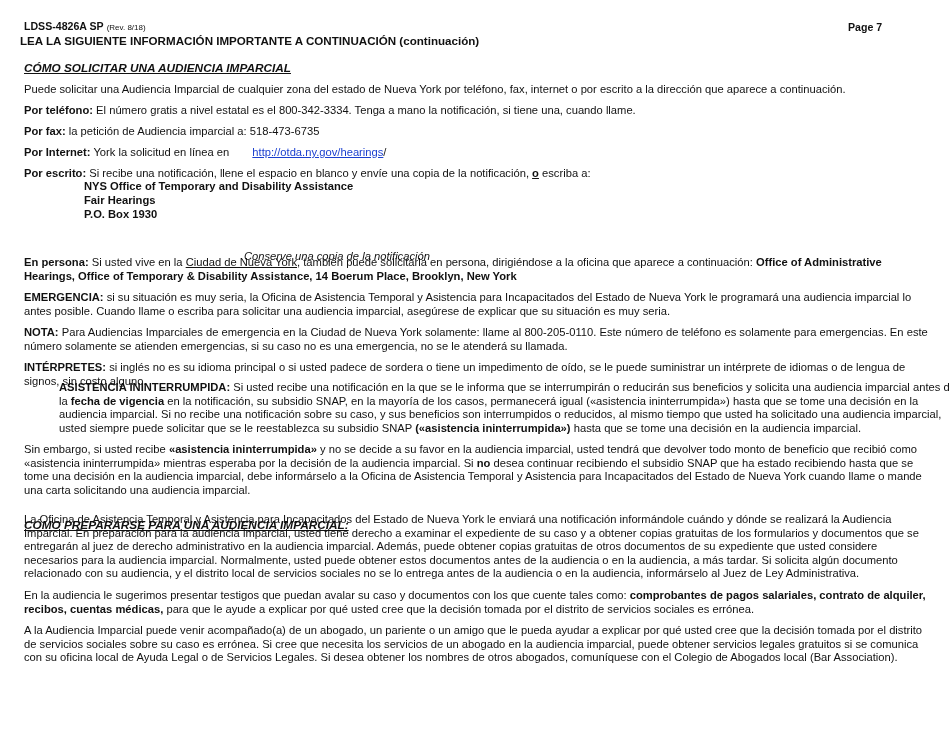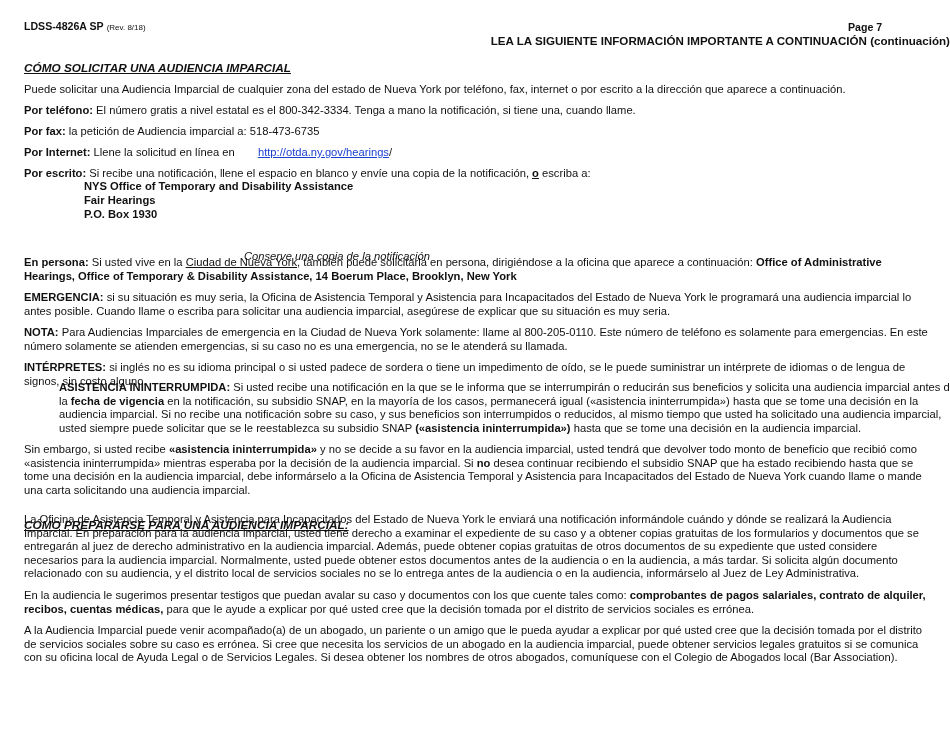--- a/index.html
+++ b/index.html
@@ -4,21 +4,21 @@
 <style>
   html, body { margin:0; padding:0; background:#ffffff; }
   body { width:950px; height:733px; position:relative; overflow:hidden;
          font-family:"Liberation Sans", sans-serif; color:#111; font-size:11.2px; line-height:13.6px; }
   .abs { position:absolute; }
   .b { font-weight:bold; }
   .u { text-decoration:underline; }
   .form-id { left:24px; top:20px; font-size:10.6px; }
   .form-id .rev { font-size:8px; font-weight:normal; }
   .page-num { left:848px; top:21px; font-size:10.6px; font-weight:bold;text-align:right; }
-  .doc-title { left:0; width:950px; text-align:right; top:34px; font-size:11.6px; font-weight:bold; padding-left:20px; box-sizing:border-box;}
+  .doc-title { left:0; width:950px; text-align:left; top:34px; font-size:11.6px; font-weight:bold; padding-left:20px; box-sizing:border-box;}
   .sec-head { font-weight:bold; font-style:italic; text-decoration:underline; font-size:11.8px; }
   .para { left:24px; width:905px; }
   a.link { color:#1a3fcf; text-decoration:underline;padding-left:20px; }
   .addr { left:84px; font-weight:bold; line-height:13.8px; }
   .keep { left:244px; top:250px; font-style:italic; }
 </style>
 </head>
 <body>
 
 <div class="abs form-id">
@@ -34,21 +34,21 @@
 
 <div class="abs para" style="top:104px;">
   <span class="b">Por teléfono:</span><span> El número gratis a nivel estatal es el 800-342-3334. Tenga a mano la notificación, si tiene una, cuando llame.</span>
 </div>
 
 <div class="abs para" style="top:125px;">
   <span class="b">Por fax:</span><span> la petición de Audiencia imparcial a: 518-473-6735</span>
 </div>
 
 <div class="abs para" style="top:146px;">
-  <span class="b">Por Internet:</span><span> Llene la solicitud en línea en </span><a class="link" href="#">http://otda.ny.gov/hearings</a><span>/</span>
+  <span class="b">Por Internet:</span><span> York la solicitud en línea en </span><a class="link" href="#">http://otda.ny.gov/hearings</a><span>/</span>
 </div>
 
 <div class="abs para" style="top:167px;">
   <span class="b">Por escrito:</span><span> Si recibe una notificación, llene el espacio en blanco y envíe una copia de la notificación, </span><span class="b u">o</span><span> escriba a:</span>
 </div>
 
 <div class="abs addr" style="top:180px;">
   <div>NYS Office of Temporary and Disability Assistance</div>
   <div>Fair Hearings</div>
   <div>P.O. Box 1930</div>

